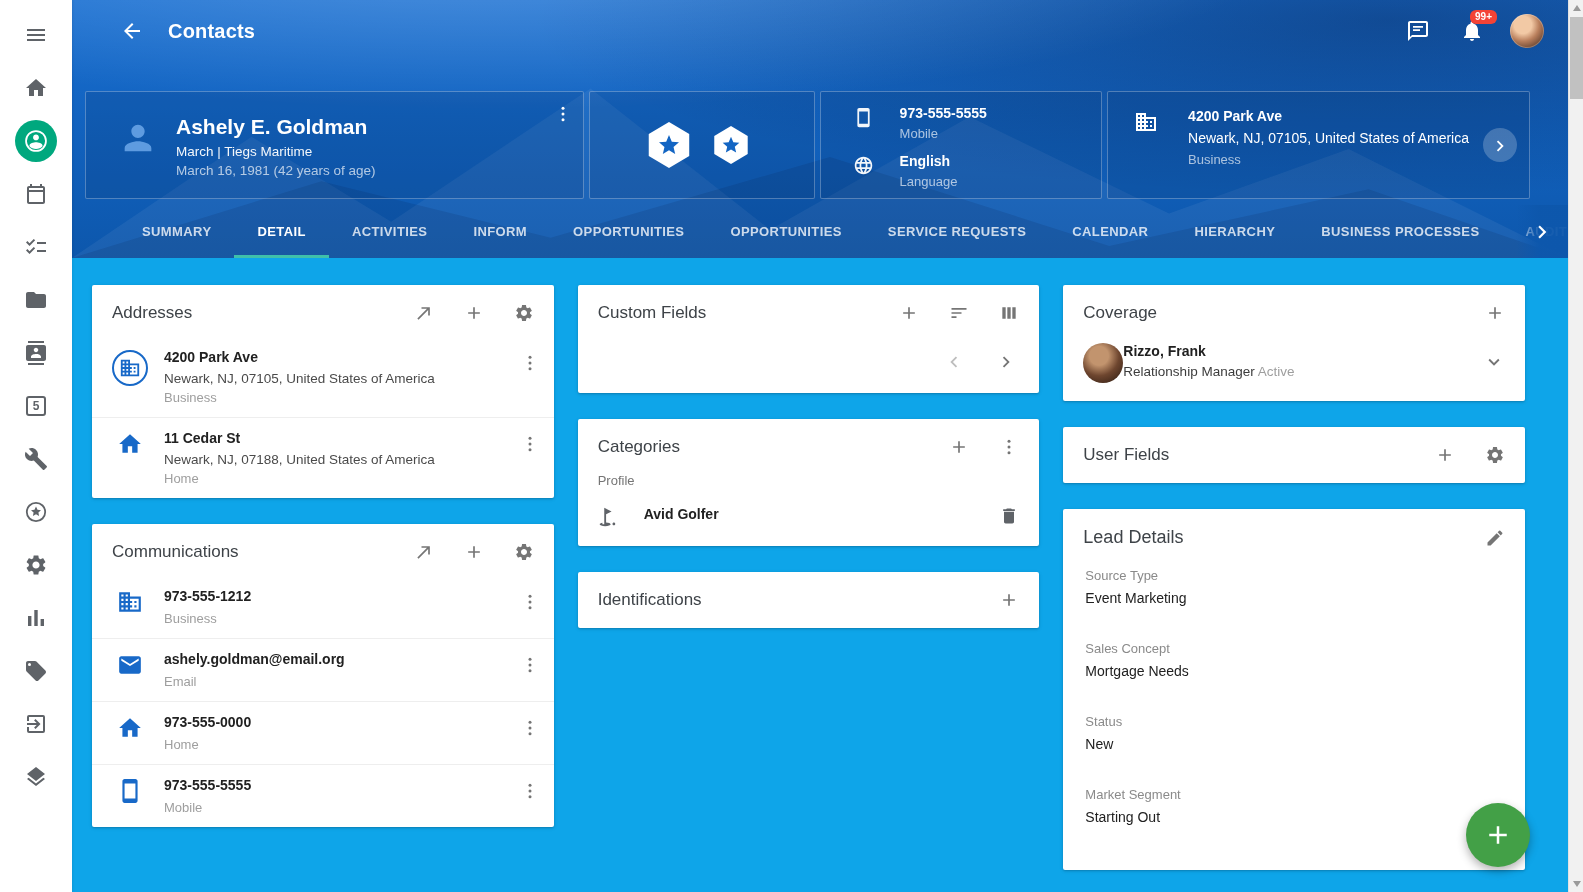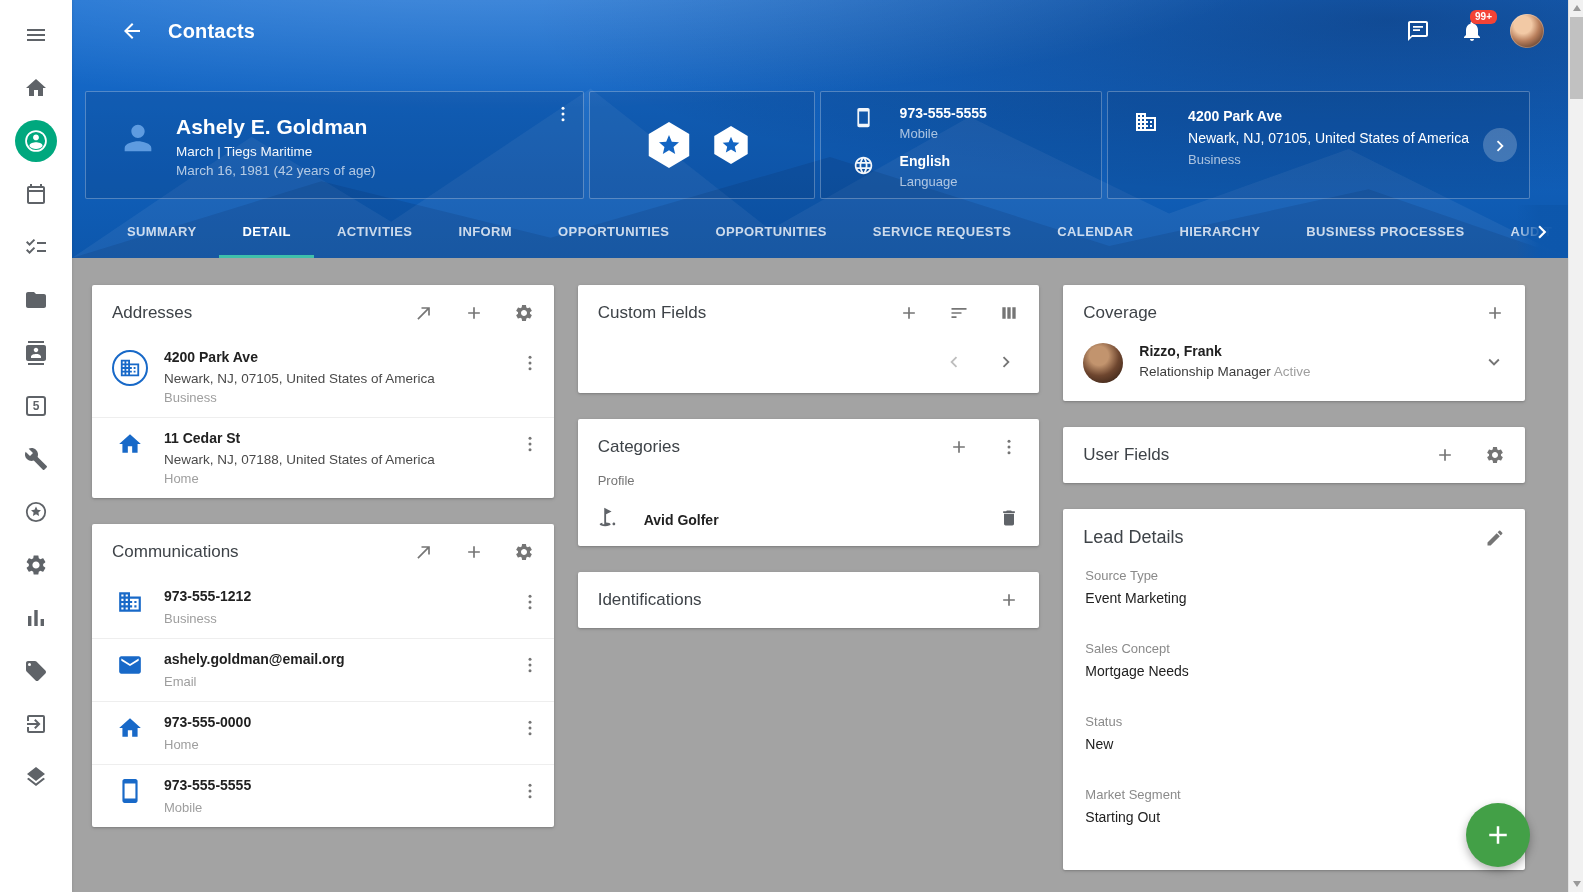--- a/index.html
+++ b/index.html
@@ -74,29 +74,29 @@
   .hlabel{font-size:13px;color:rgba(255,255,255,.65);margin-top:5px}
   .hp4{flex:1;padding:16px 60px 0 26px;display:flex;align-items:flex-start}
   .hp4 .mi{width:24px;height:24px;margin-top:2px}
   .hp4-text{margin-left:30px;min-width:0}
   .hp4 .hval{margin-bottom:6px}
   .haddr{font-size:14px;color:#fff;margin-bottom:6px;white-space:nowrap}
   .chev-circle{position:absolute;right:12px;top:50%;transform:translateY(-50%);width:34px;height:34px;border-radius:50%;background:rgba(255,255,255,.22);display:flex;align-items:center;justify-content:center;color:#fff;cursor:pointer}
   .chev-circle .mi{width:22px;height:22px}
 
   
-  .tabs{position:relative;z-index:2;height:53px;display:flex;align-items:stretch;padding-left:32px;overflow:hidden}
+  .tabs{position:relative;z-index:2;height:53px;display:flex;align-items:stretch;padding-left:47px;overflow:hidden}
   .tab{display:flex;align-items:center;padding:0 23px;font-size:13px;font-weight:bold;letter-spacing:.4px;color:rgba(255,255,255,.78);cursor:pointer;position:relative;white-space:nowrap}
   .tab.active{color:#fff}
   .tab.active::after{content:"";position:absolute;left:0;right:0;bottom:0;height:3px;background:var(--accent-teal)}
   .tabs-more{position:absolute;right:0;top:0;bottom:0;width:52px;display:flex;align-items:center;justify-content:center;color:#fff;background:linear-gradient(90deg,rgba(13,87,172,0) 0%,rgba(13,87,172,.95) 45%);cursor:pointer}
   .tabs-more .mi{width:26px;height:26px}
 
   
-  .content{flex:1;background:#a3a3a3;padding:27px 43px 0 20px;display:flex;gap:24px;align-items:flex-start;overflow:hidden}
+  .content{flex:1;background:#0ea5e9;padding:27px 43px 0 20px;display:flex;gap:24px;align-items:flex-start;overflow:hidden}
   .col{flex:1;display:flex;flex-direction:column;gap:26px;min-width:0}
   .card{background:#fff;border-radius:2px;box-shadow:0 1px 2px rgba(0,0,0,.16),0 1px 4px rgba(0,0,0,.10)}
   .card-head{display:flex;align-items:center;padding:18px 20px 14px 20px}
   .card-title{flex:1;font-size:17px;color:#3e4348}
   .card-head .iconbtn{margin-left:30px}
   .card-head .mi{width:20px;height:20px}
 
   .rowitem{display:flex;align-items:flex-start;padding:10px 14px 12px 16px}
   .rowitem + .rowitem{border-top:1px solid #eee}
   .row-ic{width:44px;flex:0 0 44px;display:flex;justify-content:center;color:var(--icon-blue);padding-top:3px}
@@ -109,29 +109,29 @@
   .row-type{font-size:13px;color:#9e9e9e;margin-top:4px}
   .row-kebab{flex:0 0 auto;margin-top:6px}
 
   
   .pager{display:flex;justify-content:flex-end;gap:30px;padding:14px 22px 20px 0;color:#757575}
   .pager .mi{width:22px;height:22px}
   .pager .disabled{color:#bdbdbd}
 
   
   .group-label{padding:2px 20px 8px 20px;font-size:13px;color:#757575}
-  .cat-row{display:flex;align-items:flex-end;padding:10px 20px 18px 18px}
+  .cat-row{display:flex;align-items:flex-start;padding:10px 20px 18px 18px}
   .cat-row .mi{width:22px;height:22px;color:#5f6368}
   .cat-label{flex:1;margin-left:26px;font-size:14px;font-weight:bold}
 
   
   .cov-row{display:flex;align-items:flex-start;padding:6px 20px 18px 20px}
   .cov-avatar{width:40px;height:40px;border-radius:50%;flex:0 0 40px;
     background:radial-gradient(circle at 40% 32%, #c2946e 0 26%, #6e462f 55%, #2e1c12 95%)}
-  .cov-text{flex:1;margin-left:16px}
+  .cov-text{flex:1;margin-left:0}
   .cov-name{font-size:14px;font-weight:bold}
   .cov-role{font-size:13.5px;margin-top:5px;color:#3c3c3c}
   .cov-status{color:#9e9e9e}
   .cov-row .iconbtn{margin-top:8px}
   .cov-row .mi{width:22px;height:22px}
 
   
   .ld-body{padding:6px 22px 10px 22px}
   .ld-field{margin-bottom:35px}
   .ld-label{font-size:13px;color:#8a8a8a;margin-bottom:7px}

